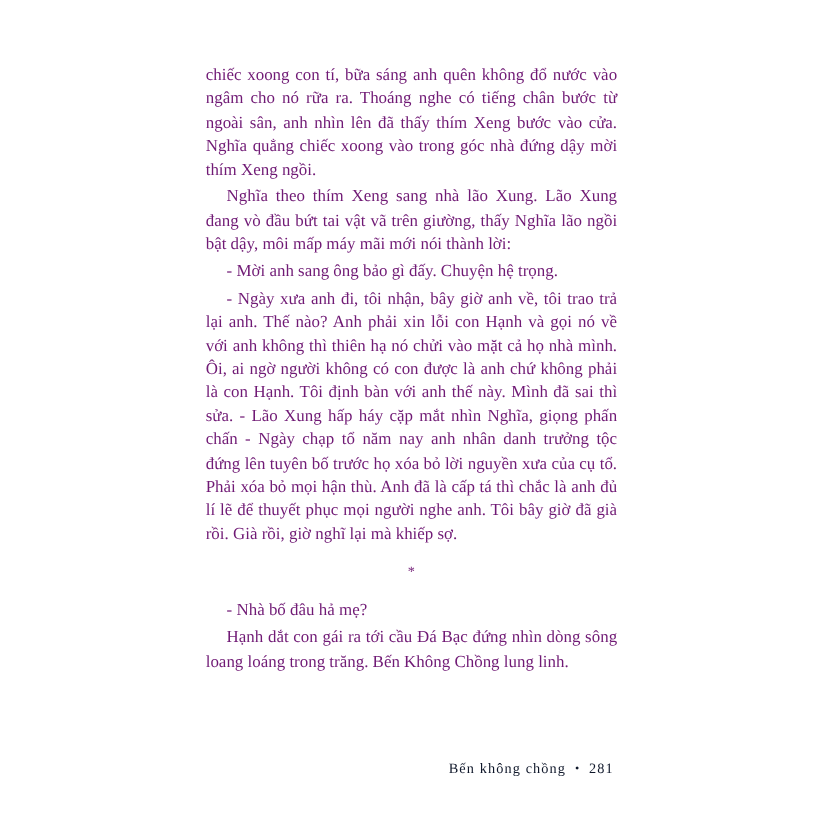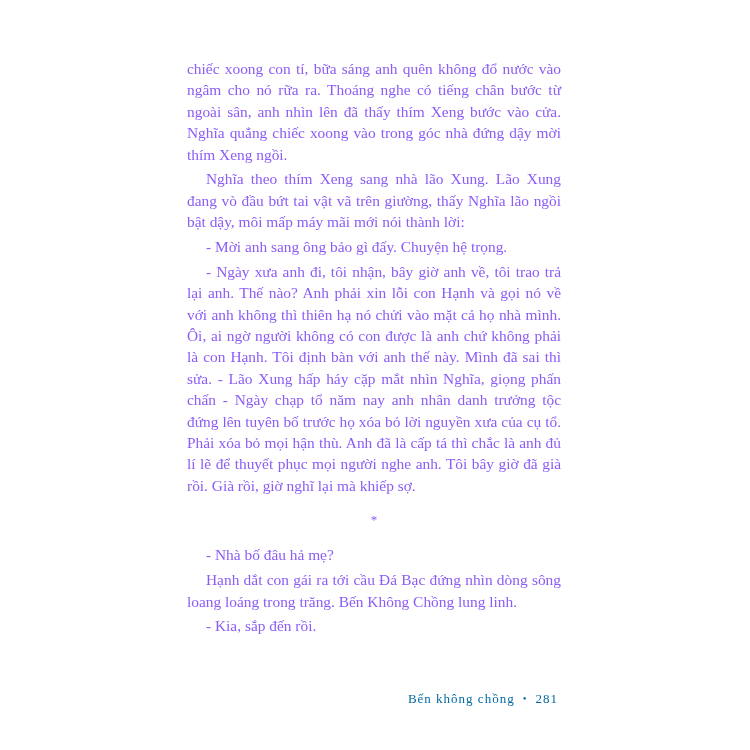--- a/index.html
+++ b/index.html
@@ -20,21 +20,21 @@
       background: #ffffff;
     }
     .text-block {
       position: absolute;
       left: 187px;
       top: 58px;
       width: 374px;
       font-family: "Liberation Serif", "DejaVu Serif", serif;
       font-size: 15.4px;
       line-height: 21.4px;
-      color: #8b5cf6;
+      color: #701a75;
       text-align: justify;
     }
     .text-block p {
       margin: 0 0 3.4px 0;
       text-indent: 19px;
       hyphens: none;
     }
     .text-block p.no-indent {
       text-indent: 0;
     }
@@ -47,21 +47,21 @@
     }
     .footer {
       position: absolute;
       left: 380px;
       top: 691px;
       width: 178px;
       text-align: right;
       font-family: "Liberation Serif", "DejaVu Serif", serif;
       font-size: 13px;
       letter-spacing: 1px;
-      color: #0369a1;
+      color: #0f172a;
       white-space: nowrap;
     }
     .footer .dot {
       display: inline-block;
       margin: 0 8px;
       font-size: 11px;
       vertical-align: 1px;
     }
   </style>
 </head>
@@ -69,20 +69,19 @@
 
 <div class="page">
   <div class="text-block">
     <p class="no-indent">chiếc xoong con tí, bữa sáng anh quên không đổ nước vào ngâm cho nó rữa ra. Thoáng nghe có tiếng chân bước từ ngoài sân, anh nhìn lên đã thấy thím Xeng bước vào cửa. Nghĩa quẳng chiếc xoong vào trong góc nhà đứng dậy mời thím Xeng ngồi.</p>
     <p>Nghĩa theo thím Xeng sang nhà lão Xung. Lão Xung đang vò đầu bứt tai vật vã trên giường, thấy Nghĩa lão ngồi bật dậy, môi mấp máy mãi mới nói thành lời:</p>
     <p>- Mời anh sang ông bảo gì đấy. Chuyện hệ trọng.</p>
     <p>- Ngày xưa anh đi, tôi nhận, bây giờ anh về, tôi trao trả lại anh. Thế nào? Anh phải xin lỗi con Hạnh và gọi nó về với anh không thì thiên hạ nó chửi vào mặt cả họ nhà mình. Ôi, ai ngờ người không có con được là anh chứ không phải là con Hạnh. Tôi định bàn với anh thế này. Mình đã sai thì sửa. - Lão Xung hấp háy cặp mắt nhìn Nghĩa, giọng phấn chấn - Ngày chạp tổ năm nay anh nhân danh trưởng tộc đứng lên tuyên bố trước họ xóa bỏ lời nguyền xưa của cụ tổ. Phải xóa bỏ mọi hận thù. Anh đã là cấp tá thì chắc là anh đủ lí lẽ để thuyết phục mọi người nghe anh. Tôi bây giờ đã già rồi. Già rồi, giờ nghĩ lại mà khiếp sợ.</p>
     <p class="separator">*</p>
     <p>- Nhà bố đâu hả mẹ?</p>
     <p>Hạnh dắt con gái ra tới cầu Đá Bạc đứng nhìn dòng sông loang loáng trong trăng. Bến Không Chồng lung linh.</p>
-    <p>- Kia, sắp đến rồi.</p>
 
   </div>
 
   <div class="footer">
     <span>Bến không chồng</span><span class="dot">•</span><span>281</span>
   </div>
 </div>
 
 </body></html>

